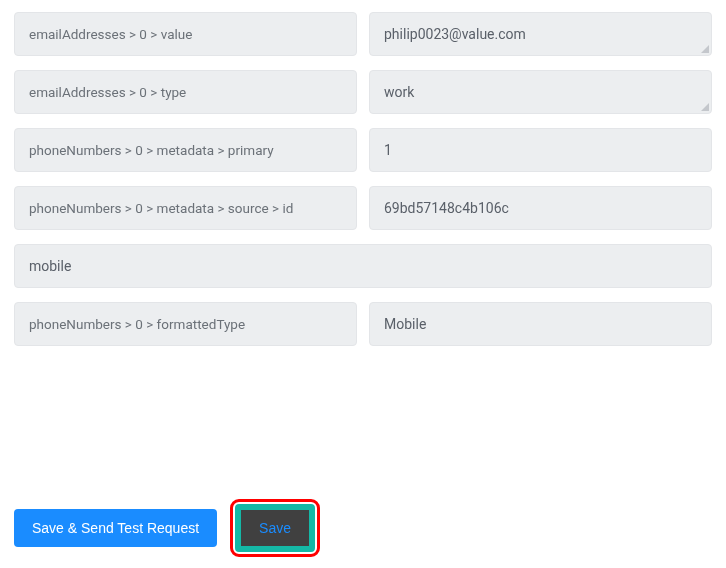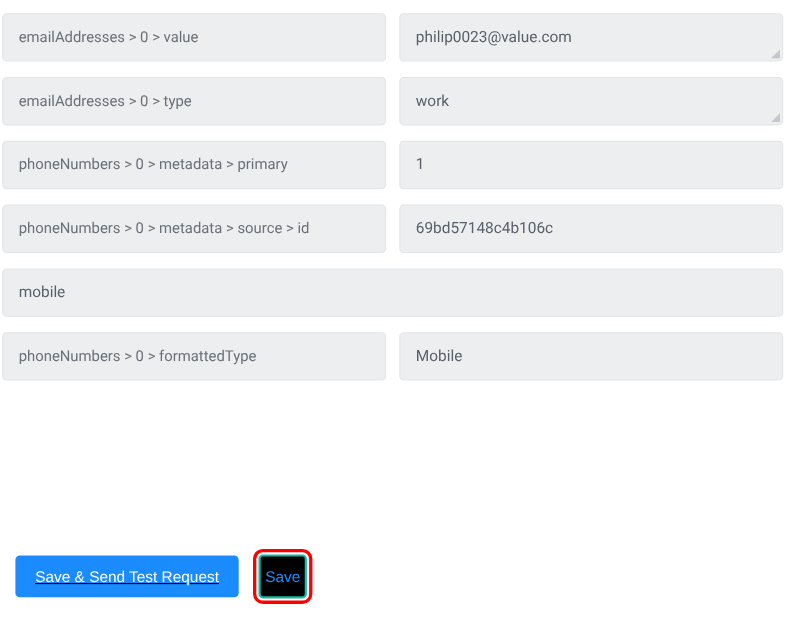--- a/index.html
+++ b/index.html
@@ -11,21 +11,21 @@
       font-family: -apple-system, BlinkMacSystemFont, "Segoe UI", Roboto, "Helvetica Neue", Arial, sans-serif;
       background: #ffffff;
       width: 726px;
       height: 568px;
       overflow: hidden;
       position: relative;
     }
     .scroll-area {
       height: 490px;
       overflow-y: scroll;
-      padding: 12px 14px 12px 2px;
+      padding: 12px 14px 12px 14px;
     }
     .scroll-area::-webkit-scrollbar {
       width: 8px;
     }
     .scroll-area::-webkit-scrollbar-track {
       background: #f8f8f8;
     }
     .scroll-area::-webkit-scrollbar-thumb {
       background: #c8c8c8;
       border-radius: 4px;
@@ -72,38 +72,37 @@
       height: 0;
       border-style: solid;
       border-width: 0 0 8px 8px;
       border-color: transparent transparent #c4c7cc transparent;
     }
     .button-bar {
       padding: 14px;
       display: flex;
       gap: 18px;
       align-items: center;
-      text-decoration: underline;
     }
     .btn-primary {
       background: #1a8cff;
       color: #ffffff;
       border: none;
       border-radius: 4px;
       padding: 11px 18px;
       font-size: 14px;
       font-weight: 500;
       cursor: pointer;
     }
     .btn-secondary {
-      background: #000000;
+      background: #404040;
       color: #1a8cff;
-      border: 2px solid #14b8a6;
+      border: 6px solid #14b8a6;
       border-radius: 4px;
-      padding: 10px 4px;
+      padding: 10px 18px;
       font-size: 14px;
       font-weight: 500;
       cursor: pointer;
       outline: 3px solid #ff0000;
       outline-offset: 2px;
     }
   </style>
 </head>
 <body>
 

